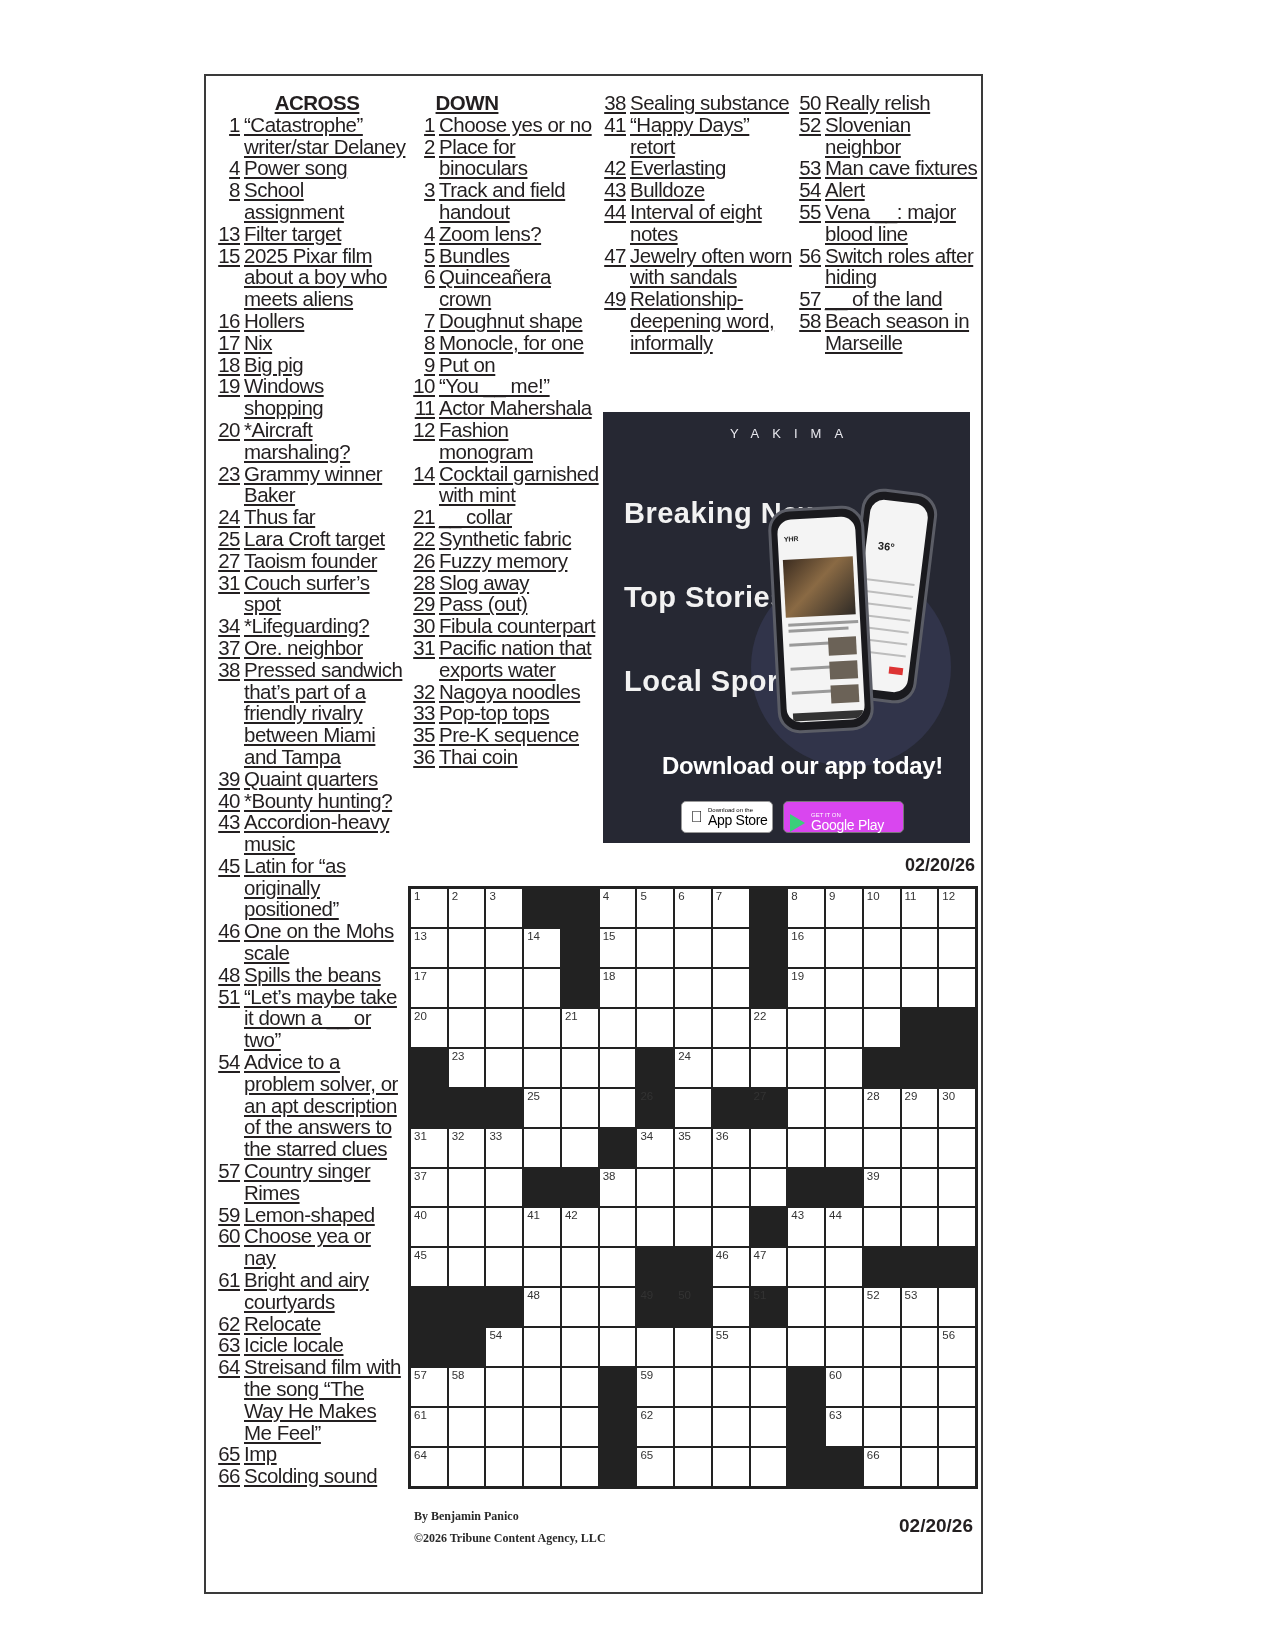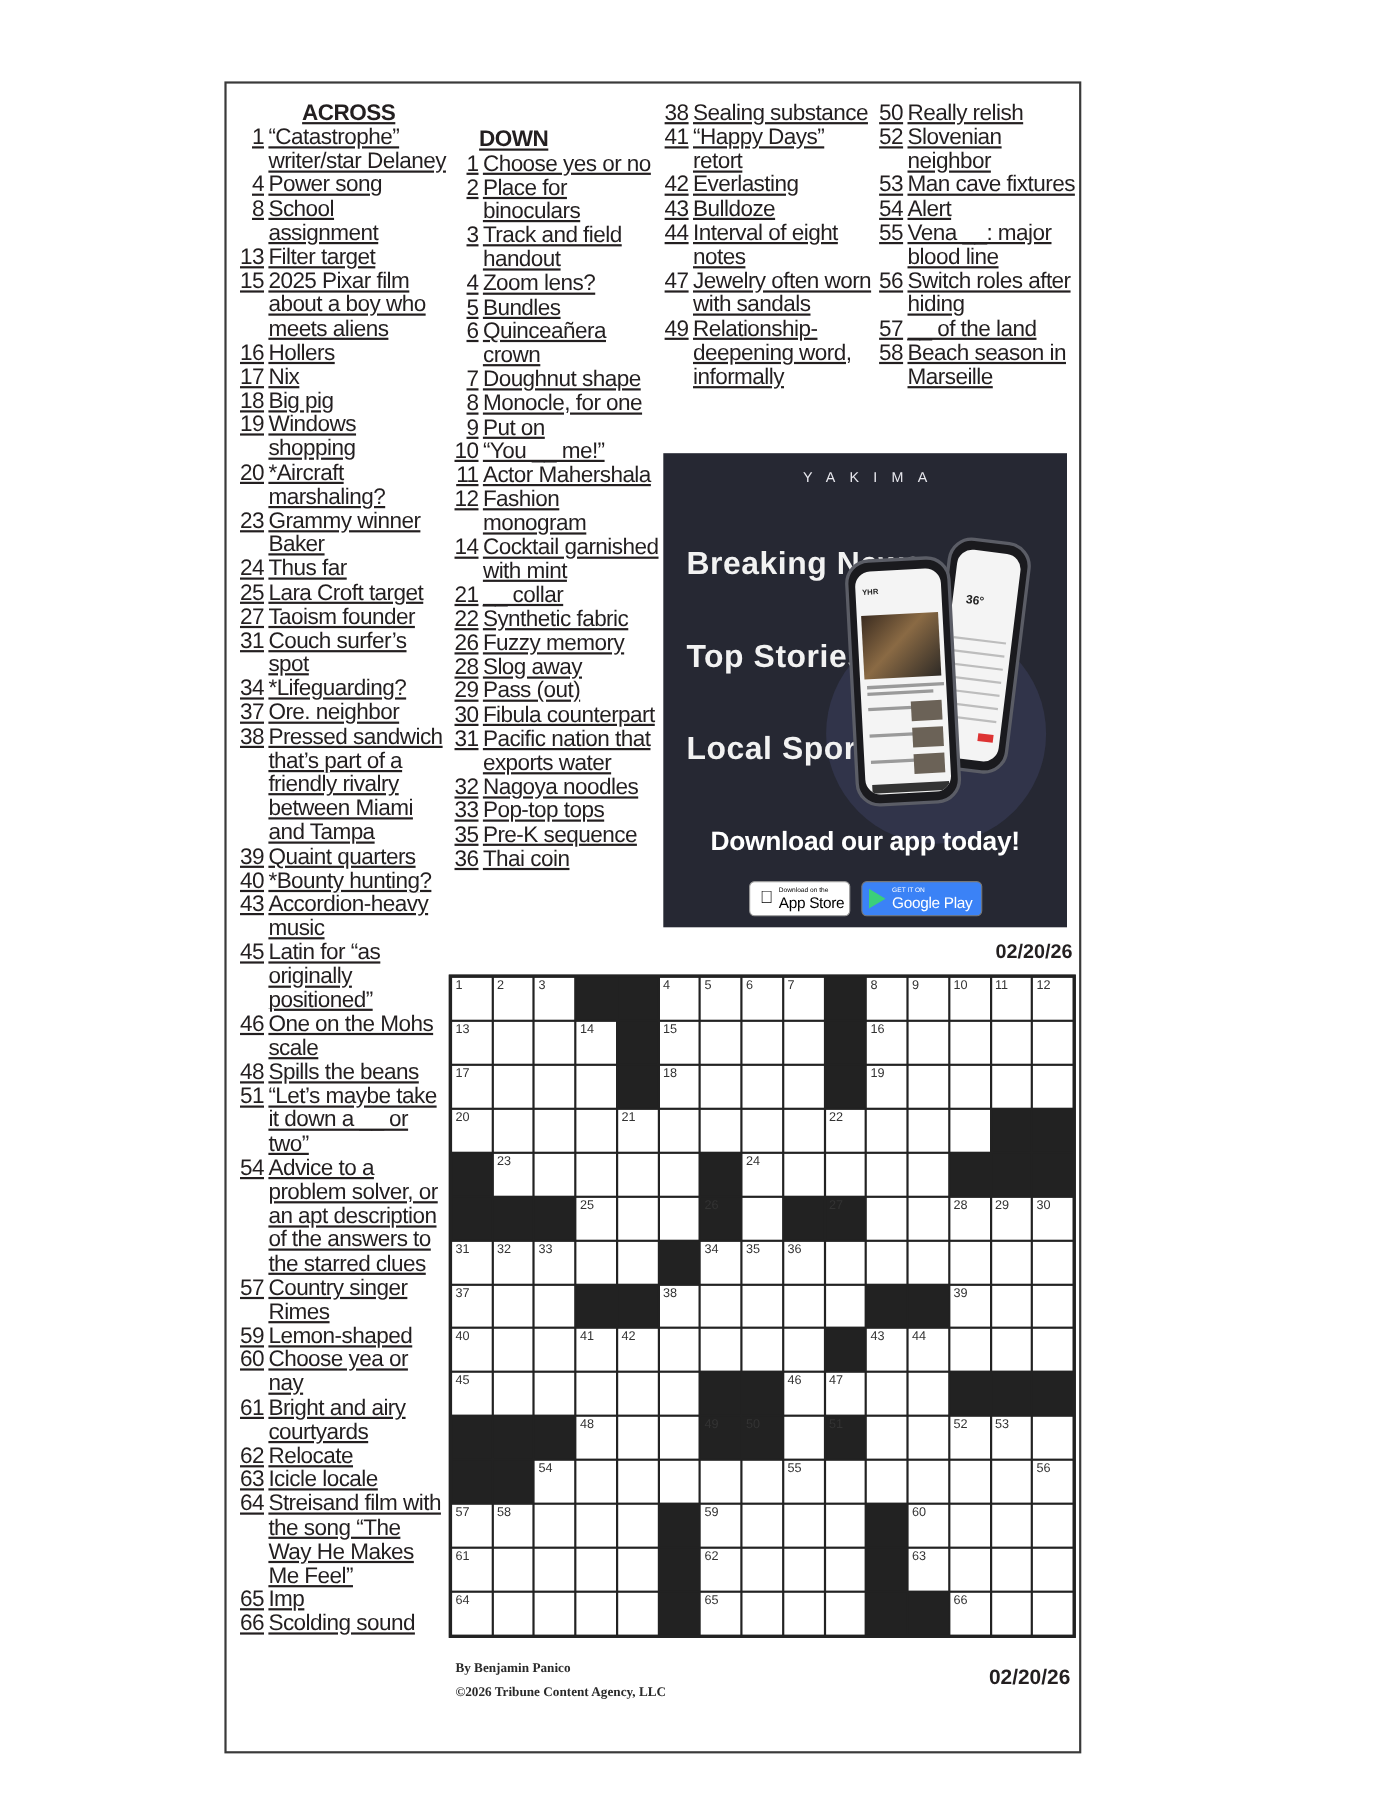--- a/index.html
+++ b/index.html
@@ -2,21 +2,21 @@
 <html><head>
 <meta charset="utf-8">
 <style>
   html, body { margin: 0; padding: 0; background: #ffffff; }
   body { width: 1265px; height: 1637px; position: relative; overflow: hidden;
          font-family: "Liberation Sans", sans-serif; color: #231f20; }
   .frame { position: absolute; left: 204px; top: 74px; width: 779px; height: 1520px;
            border: 2px solid #3a3a3a; box-sizing: border-box; }
   .col { position: absolute; font-size: 20.5px; line-height: 21.8px; letter-spacing: -0.5px; text-decoration: underline; }
   .col-across { left: 217px; top: 92px; width: 190px; }
-  .col-down { left: 412px; top: 92px; width: 190px; margin-top: 24px; }
+  .col-down { left: 412px; top: 92px; width: 190px; }
   .col-3 { left: 603px; top: 92px; width: 195px; }
   .col-4 { left: 798px; top: 92px; width: 185px; }
   .heading { font-weight: bold; text-align: center; font-size: 20.5px; }
   .col-across .heading { padding-left: 10px; }
   .col-down .heading { padding-left: 0; width: 110px; }
   .clue { display: flex; }
   .clue .num { flex: 0 0 27px; text-align: right; padding-right: 4px; box-sizing: border-box; }
   .clue .txt { flex: 1; }
 
   .ad { position: absolute; left: 603px; top: 412px; width: 367px; height: 431px;
@@ -37,25 +37,25 @@
   .phone-front { left: 170px; top: 95px; width: 96px; height: 225px; transform: rotate(-3deg); }
   .screen .temp { position: absolute; left: 12px; top: 40px; font-size: 11px; font-weight: bold; color: #222; }
   .screen .yhr { position: absolute; left: 6px; top: 16px; font-size: 7px; font-weight: bold; color: #222; }
   .screen .photo { position: absolute; left: 4px; right: 4px; top: 40px; height: 58px;
                    background: linear-gradient(135deg, #3b2c20, #8a6a44 45%, #2e2a26); }
   .screen .line { position: absolute; left: 6px; height: 3px; background: #9a9a9a; }
   .screen .thumb { position: absolute; right: 5px; width: 28px; height: 18px; background: #6b6257; }
   .screen .row { position: absolute; left: 5px; right: 5px; height: 2px; background: #bdbdbd; }
   .screen .redbtn { position: absolute; right: 6px; bottom: 18px; width: 14px; height: 7px; background: #d33; }
   .ad .download { position: absolute; top: 340px; width: 100%; text-align: center;
-                  font-size: 24px; font-weight: bold; color: #fff; letter-spacing: -0.3px; }
+                  font-size: 24px; font-weight: bold; color: #fff; letter-spacing: -0.3px; margin-left: 16px; }
   .store { position: absolute; top: 389px; height: 32px; border-radius: 5px;
            display: flex; align-items: center; box-sizing: border-box; }
   .store-apple { left: 78px; width: 92px; background: #fff; color: #000; border: 1px solid #999; }
-  .store-google { left: 180px; width: 110px; background: #3b82f6; color: #fff; border: 1px solid #777; }
+  .store-google { left: 180px; width: 121px; background: #d946ef; color: #fff; border: 1px solid #777; align-items: flex-end; }
   .store .ico { width: 22px; text-align: center; font-size: 16px; margin-left: 4px; }
   .store .lbl { display: flex; flex-direction: column; line-height: 1; }
   .store .small { font-size: 6px; }
   .store .big { font-size: 14px; letter-spacing: -0.3px; }
   .gplay { width: 0; height: 0; border-top: 9px solid transparent; border-bottom: 9px solid transparent;
            border-left: 15px solid #3bcf7a; margin-left: 6px; margin-right: 6px; position: relative; }
 
   .date-top { position: absolute; right: 290px; top: 855px; font-size: 18px; font-weight: bold; }
   .grid { position: absolute; left: 408px; top: 886px; width: 570px; height: 603px;
           display: grid; grid-template-columns: repeat(15, 1fr); grid-template-rows: repeat(15, 1fr);

